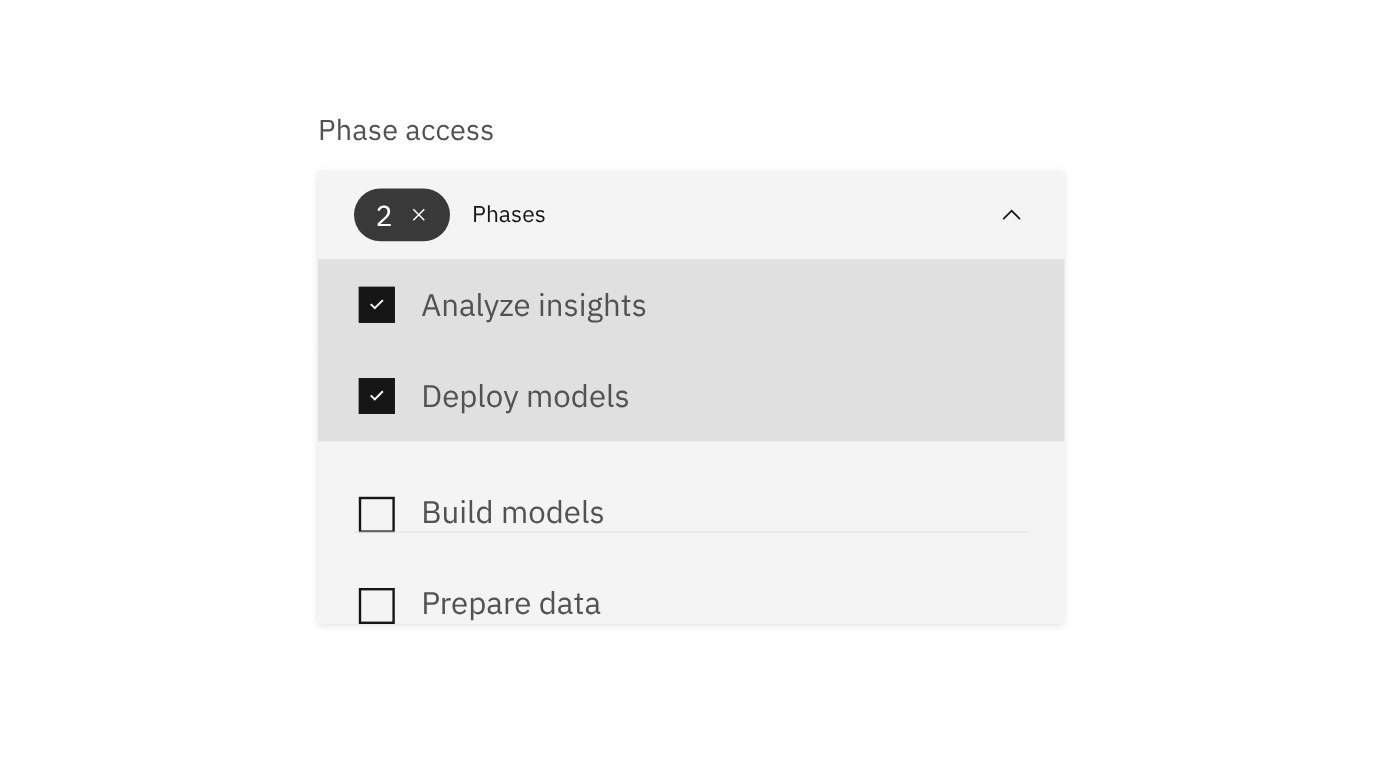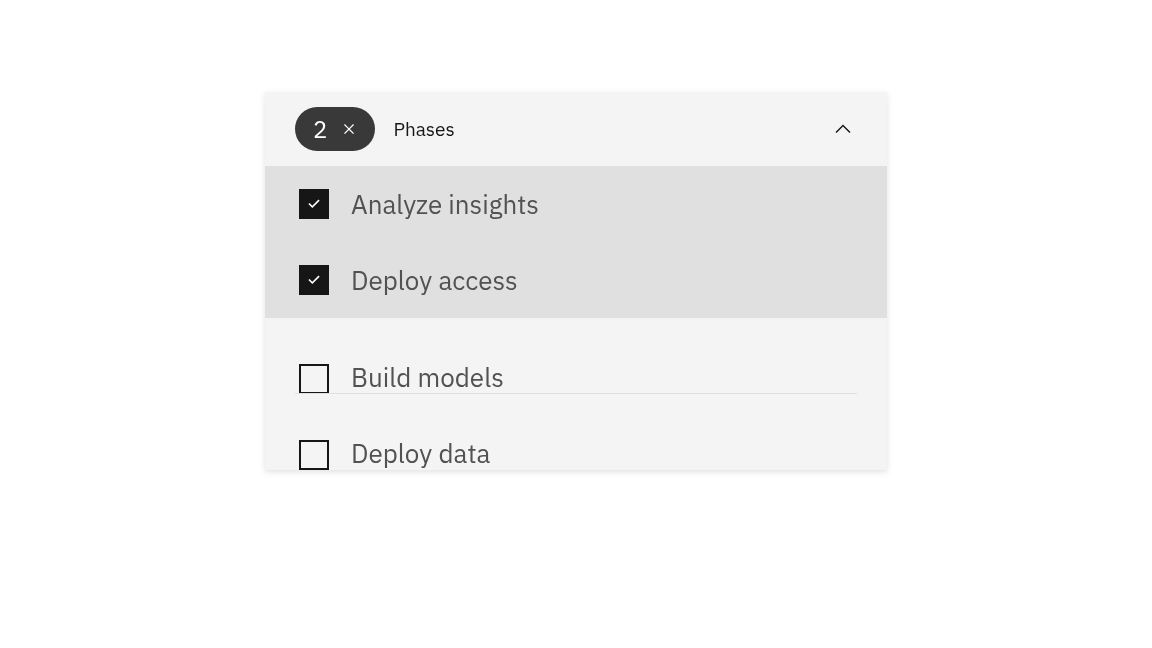--- a/index.html
+++ b/index.html
@@ -121,20 +121,21 @@
   .checkbox.checked svg { display: block; }
   .option-label {
     font-size: 26px;
     color: #525252;
   }
 </style>
 </head>
 <body>
 
 <div class="container">
+  <div class="field-label">Phase access</div>
 
   <div class="multiselect">
 
     <div class="ms-header">
       <div class="tag">
         <span class="tag-count">2</span>
         <span class="tag-clear">
           <svg viewBox="0 0 16 16">
             <path d="M12 4.7L11.3 4 8 7.3 4.7 4 4 4.7 7.3 8 4 11.3l.7.7L8 8.7l3.3 3.3.7-.7L8.7 8 12 4.7z" fill="#ffffff"></path>
           </svg>
@@ -158,32 +159,32 @@
         </div>
         <span class="option-label">Analyze insights</span>
       </div>
 
       <div class="ms-option selected">
         <div class="checkbox checked">
           <svg viewBox="0 0 16 16">
             <path d="M6.5 11.5L3 8l1-1 2.5 2.5L12 4l1 1z" fill="#ffffff"></path>
           </svg>
         </div>
-        <span class="option-label">Deploy access</span>
+        <span class="option-label">Deploy models</span>
       </div>
 
       <div class="ms-option">
         <div class="checkbox">
           
         </div>
         <span class="option-label">Build models</span>
       </div>
 
       <div class="ms-option">
         <div class="checkbox">
           
         </div>
-        <span class="option-label">Deploy data</span>
+        <span class="option-label">Prepare data</span>
       </div>
 
     </div>
   </div>
 </div>
 
 </body></html>

